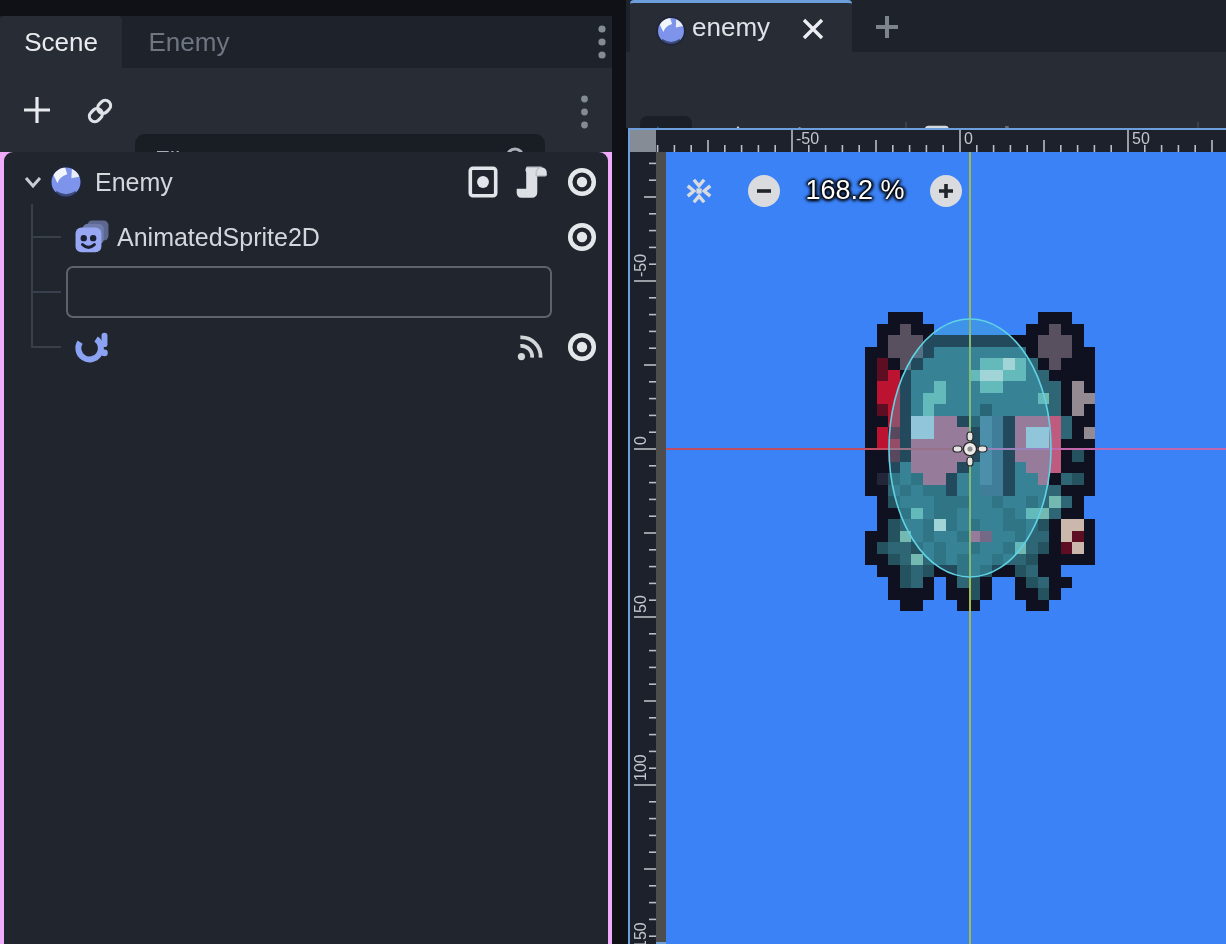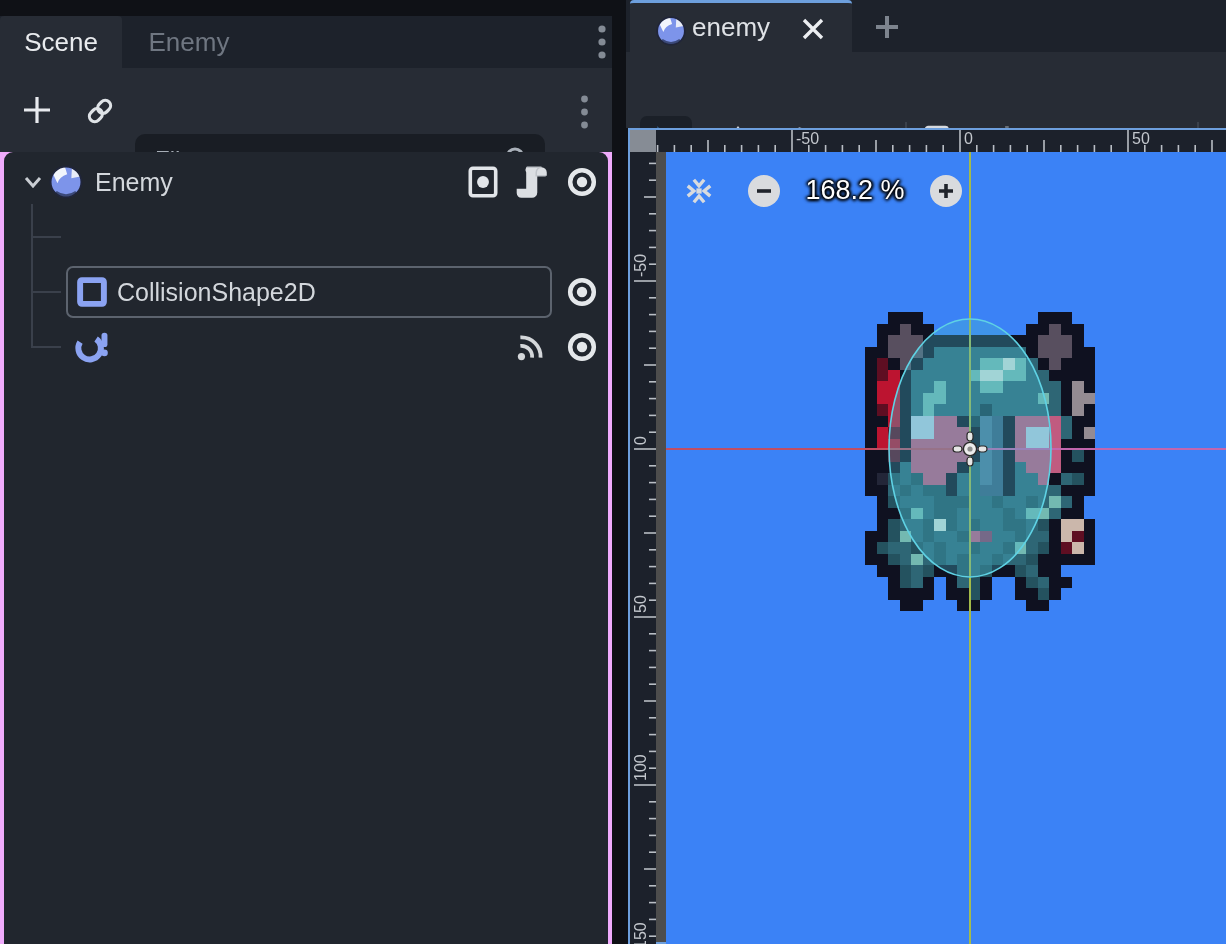--- a/index.html
+++ b/index.html
@@ -129,32 +129,37 @@
         <svg class="badge" style="left:528px" width="36" height="38" viewBox="0 0 34 36">
           <path d="M12 4 h14 a5 5 0 0 1 5 5 v3 h-9 v16 a5 5 0 0 1 -5 5 h-10 a4.5 4.5 0 0 1 -4.5 -4.5 v-4 h9 V9 a5 5 0 0 1 0 -5 z" fill="#dcdfe3"></path>
           <path d="M12 4 h14 a5 5 0 0 0 -5 5 v3 h9" fill="none" stroke="#c0c4ca" stroke-width="1.4"></path>
         </svg>
         <svg class="badge" style="left:578px" width="36" height="36" viewBox="0 0 32 32">
           <circle cx="16" cy="16" r="10.5" stroke="#e4e7ea" stroke-width="4" fill="none"></circle>
           <circle cx="16" cy="16" r="4.6" fill="#e4e7ea"></circle>
         </svg>
       </div>
 
-
-      <div id="sel-outline"></div>
-      <div class="tree-row" style="top:114px">
-        <svg class="badge" style="left:88px" width="38" height="38" viewBox="0 0 32 32">
-          <rect x="6" y="6" width="20" height="20" rx="1.5" stroke="#8ba3f2" stroke-width="5" fill="none"></rect>
-        </svg>
-        <span class="row-label" style="left:113px">CollisionShape2D</span>
+      <div class="tree-row" style="top:59px">
+        <svg class="badge" style="left:88px" width="40" height="40" viewBox="0 0 34 34">
+          <rect x="13" y="3" width="18" height="17" rx="4" fill="#5c688f"></rect>
+          <rect x="9" y="6" width="18" height="17" rx="4" fill="#6f7cab"></rect>
+          <rect x="3" y="9" width="22" height="21" rx="5" fill="#97a7f3"></rect>
+          <circle cx="10" cy="18" r="2.7" fill="#1b2033"></circle>
+            <circle cx="18" cy="18" r="2.7" fill="#1b2033"></circle>
+          <path d="M9 23.5 q5 4.5 10 0" stroke="#1b2033" stroke-width="2.6" fill="none" stroke-linecap="round"></path>
+        </svg>
+        <span class="row-label" style="left:113px">AnimatedSprite2D</span>
         <svg class="badge" style="left:578px" width="36" height="36" viewBox="0 0 32 32">
           <circle cx="16" cy="16" r="10.5" stroke="#e4e7ea" stroke-width="4" fill="none"></circle>
           <circle cx="16" cy="16" r="4.6" fill="#e4e7ea"></circle>
         </svg>
       </div>
+
+      <div id="sel-outline"></div>
 
       <div class="tree-row" style="top:169px">
         <svg class="badge" style="left:88px" width="38" height="38" viewBox="0 0 32 32">
           <circle cx="14" cy="17" r="9.5" stroke="#8ba3f2" stroke-width="5" fill="none" stroke-dasharray="44 16" transform="rotate(-55 14 17)"></circle>
           <rect x="24" y="4" width="5" height="12" rx="2.4" fill="#8ba3f2"></rect>
           <circle cx="26.5" cy="21" r="2.8" fill="#8ba3f2"></circle>
         </svg>
         <svg class="badge" style="left:527px" width="34" height="34" viewBox="0 0 32 32">
           <circle cx="7" cy="25" r="3.4" fill="#d4d7da"></circle>
           <path d="M6 15 a10 10 0 0 1 11 11" stroke="#d4d7da" stroke-width="3.6" fill="none"></path>

